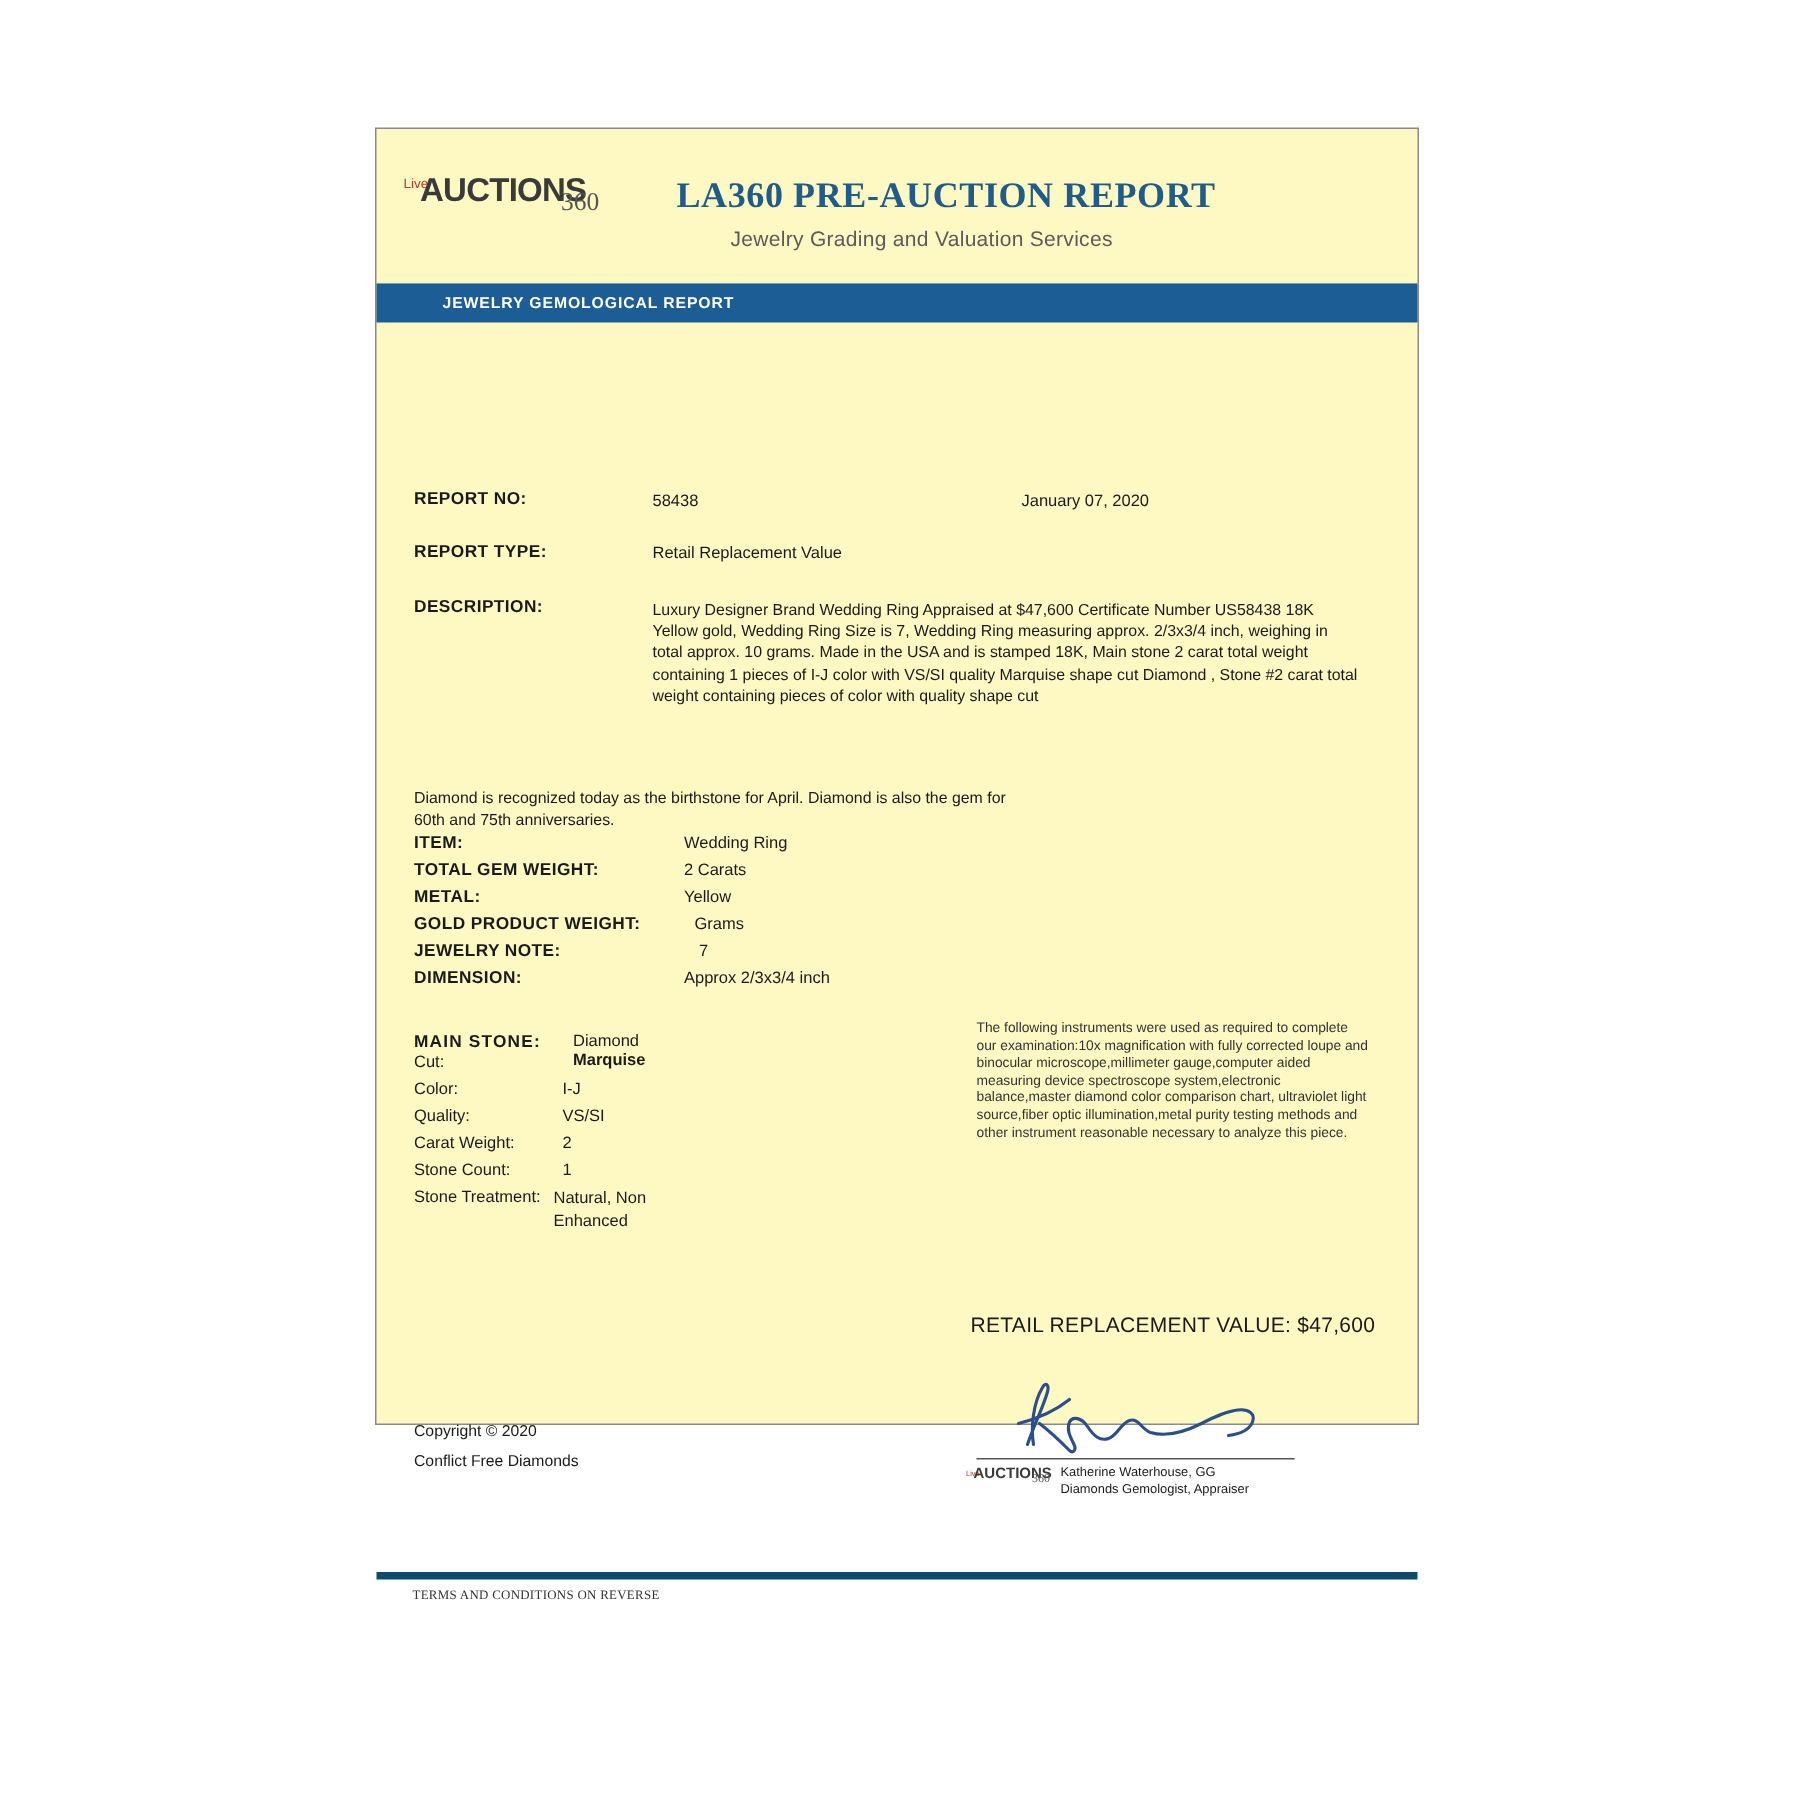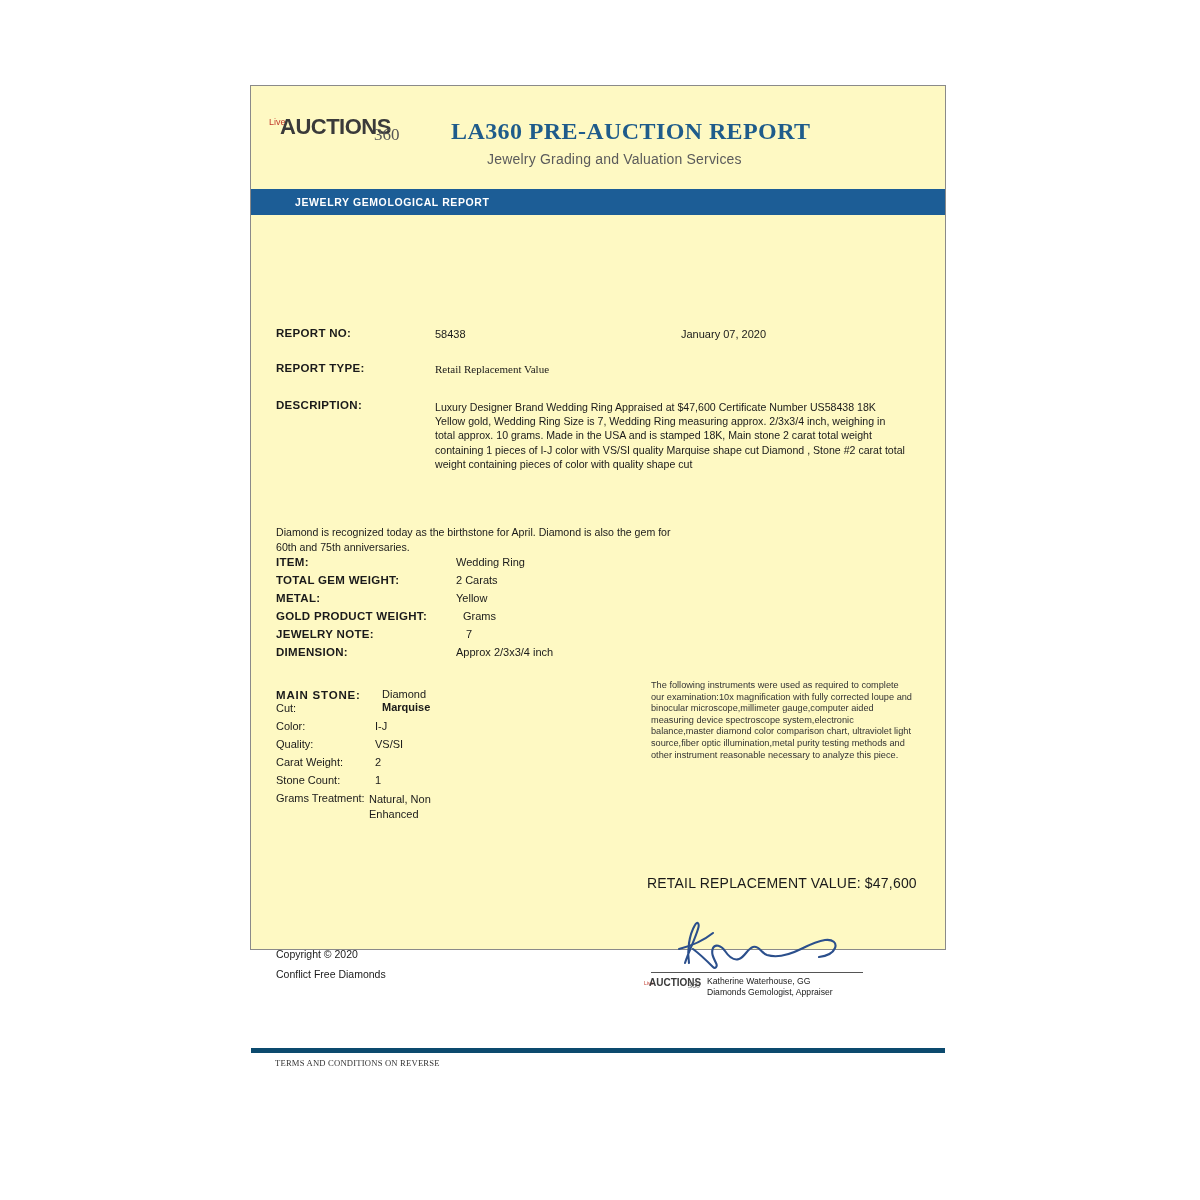--- a/index.html
+++ b/index.html
@@ -250,21 +250,21 @@
       <span>JEWELRY GEMOLOGICAL REPORT</span>
     </div>
 
     <div class="body">
 
       <div class="lbl" style="left:25px; top:112px;">REPORT NO:</div>
       <div class="val" style="left:184px; top:113px;">58438</div>
       <div class="val" style="left:430px; top:113px;text-align:center;">January 07, 2020</div>
 
       <div class="lbl" style="left:25px; top:147px;">REPORT TYPE:</div>
-      <div class="val" style="left:184px; top:148px;font-family:Liberation Serif, serif;">Retail Replacement Value</div>
+      <div class="val" style="left:184px; top:148px;">Retail Replacement Value</div>
 
       <div class="lbl" style="left:25px; top:184px;">DESCRIPTION:</div>
       <div class="desc">Luxury Designer Brand Wedding Ring Appraised at $47,600 Certificate Number US58438 18K Yellow gold, Wedding Ring Size is 7, Wedding Ring measuring approx. 2/3x3/4 inch, weighing in total approx. 10 grams. Made in the USA and is stamped 18K, Main stone 2 carat total weight containing 1 pieces of I-J color with VS/SI quality Marquise shape cut Diamond , Stone #2 carat total weight containing pieces of color with quality shape cut</div>
 
       <div class="note">Diamond is recognized today as the birthstone for April. Diamond is also the gem for 60th and 75th anniversaries.</div>
 
       <div class="lbl" style="left:25px; top:341px;">ITEM:</div>
       <div class="val" style="left:205px; top:341px;">Wedding Ring</div>
 
       <div class="lbl" style="left:25px; top:359px;">TOTAL GEM WEIGHT:</div>
@@ -293,21 +293,21 @@
 
       <div class="val" style="left:25px; top:523px;">Quality:</div>
       <div class="val" style="left:124px; top:523px;">VS/SI</div>
 
       <div class="val" style="left:25px; top:541px;">Carat Weight:</div>
       <div class="val" style="left:124px; top:541px;">2</div>
 
       <div class="val" style="left:25px; top:559px;">Stone Count:</div>
       <div class="val" style="left:124px; top:559px;">1</div>
 
-      <div class="val" style="left:25px; top:577px;">Grams Treatment:</div>
+      <div class="val" style="left:25px; top:577px;">Stone Treatment:</div>
       <div class="val" style="left:118px; top:577px; white-space:normal; width:100px; line-height:15px;">Natural, Non Enhanced</div>
 
       <div class="rightbox">
         <p>The following instruments were used as required to complete our examination:10x magnification with fully corrected loupe and binocular microscope,millimeter gauge,computer aided measuring device spectroscope system,electronic balance,master diamond color comparison chart, ultraviolet light source,fiber optic illumination,metal purity testing methods and other instrument reasonable necessary to analyze this piece.</p>
       </div>
 
       <div class="retail">RETAIL REPLACEMENT VALUE: $47,600</div>
 
       <svg class="sig-svg" viewBox="0 0 190 58">
         <path d="M20 48 C18 36 20 20 26 10 C28 6 31 8 29 14 C26 24 20 36 16 48" fill="none" stroke="#2b4f8c" stroke-width="2.1" stroke-linecap="round"></path>

